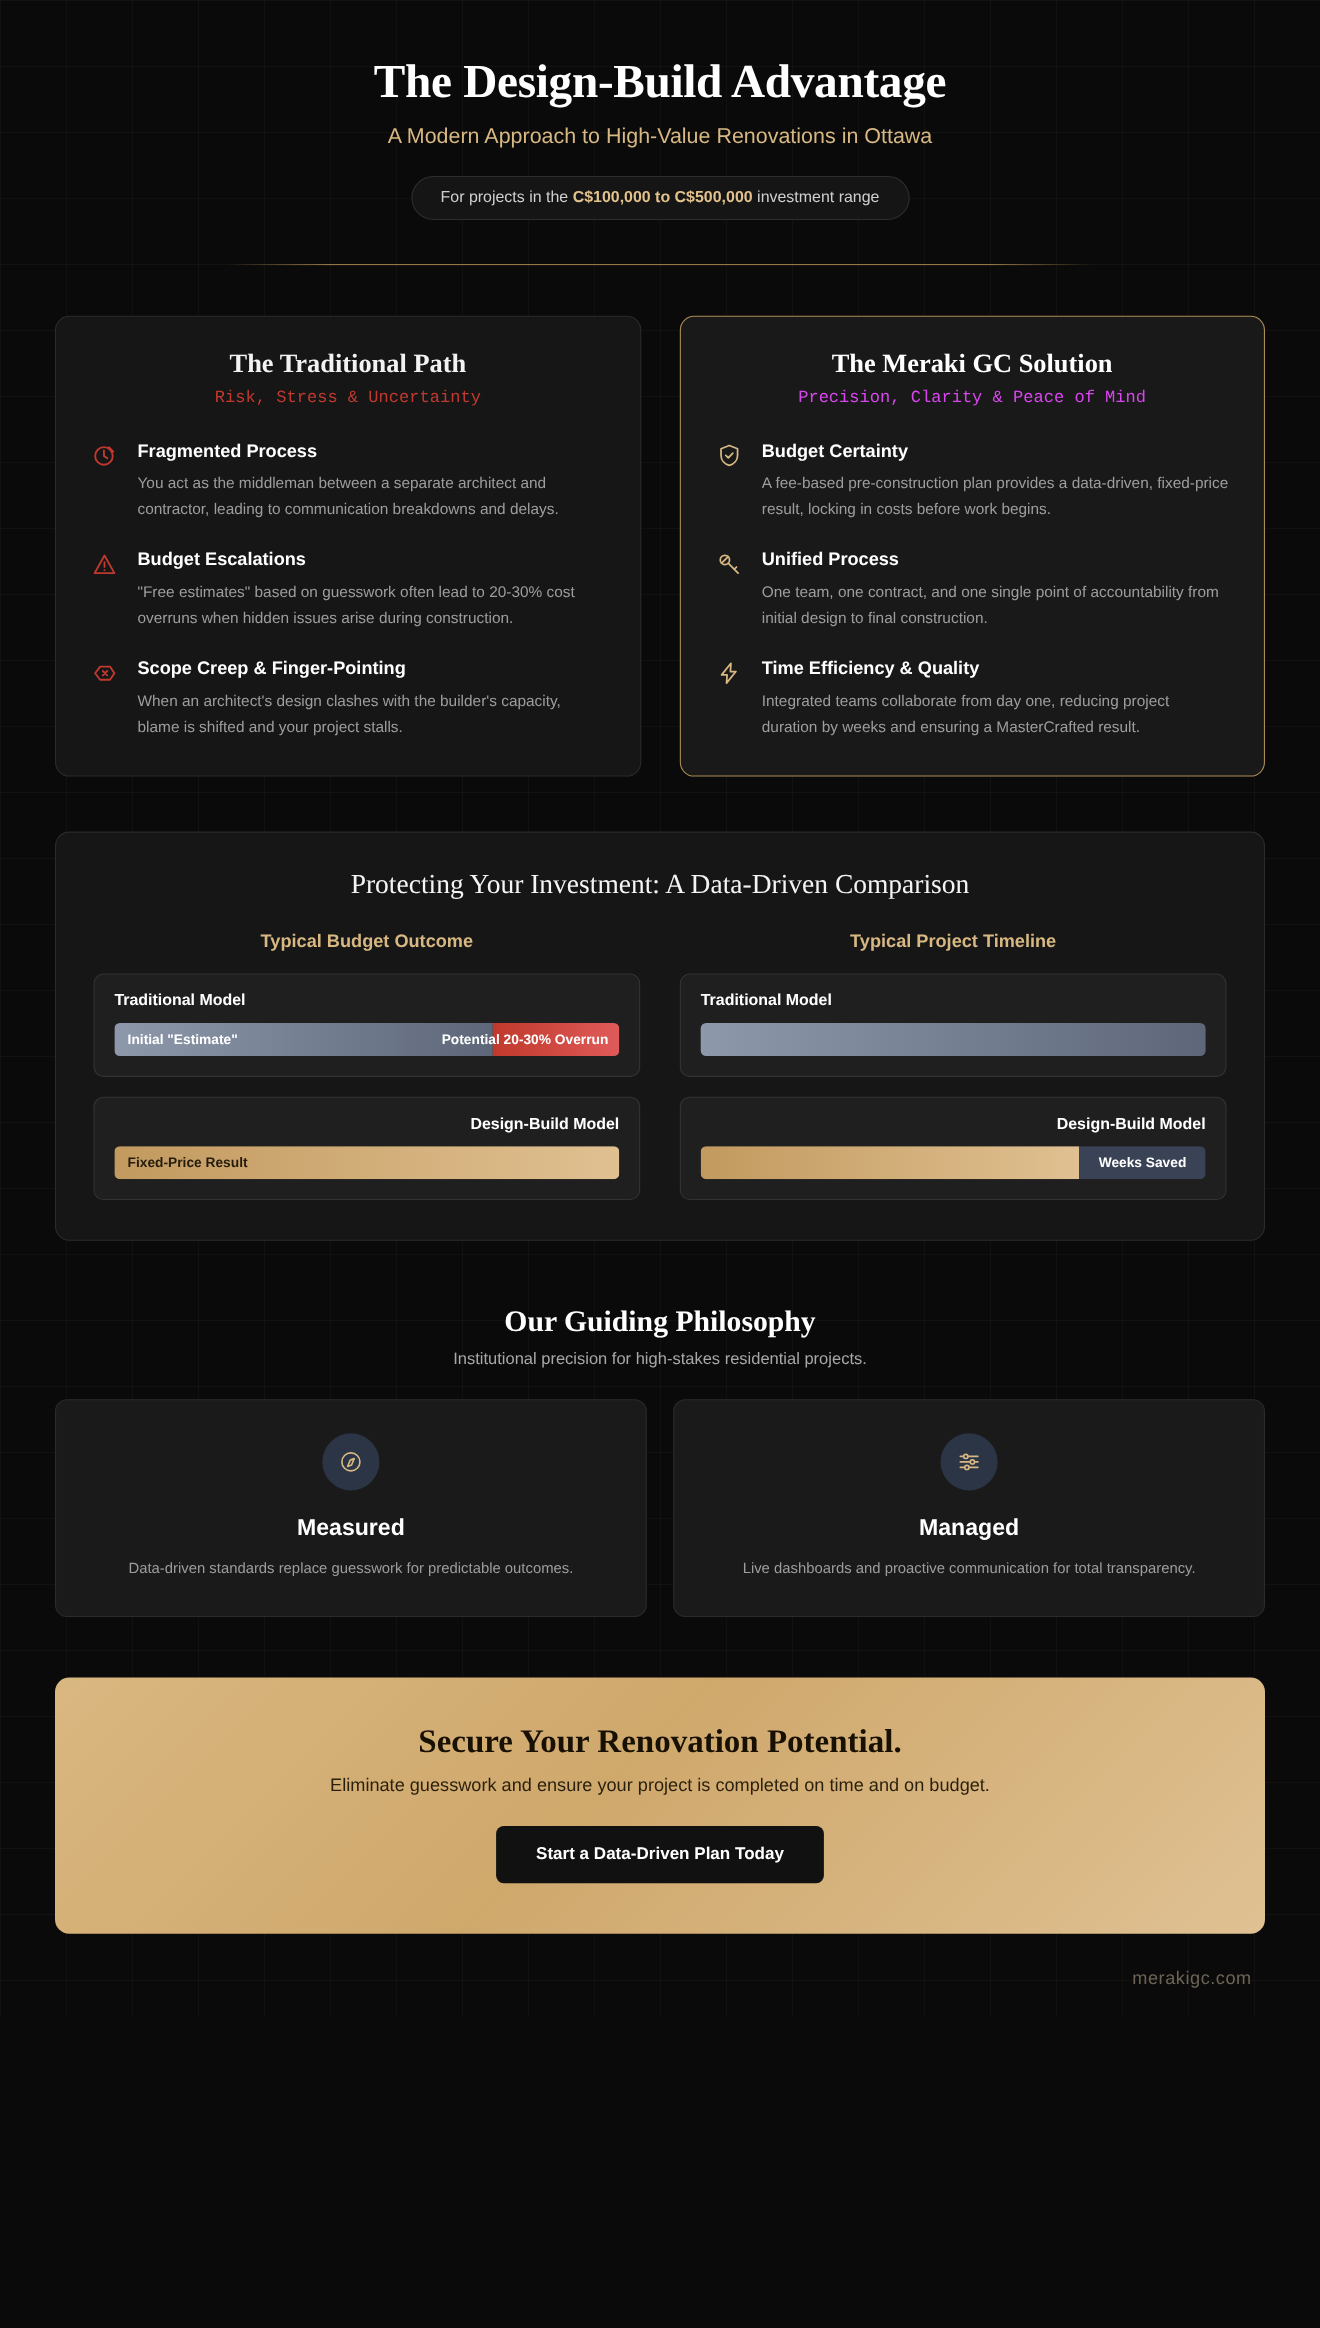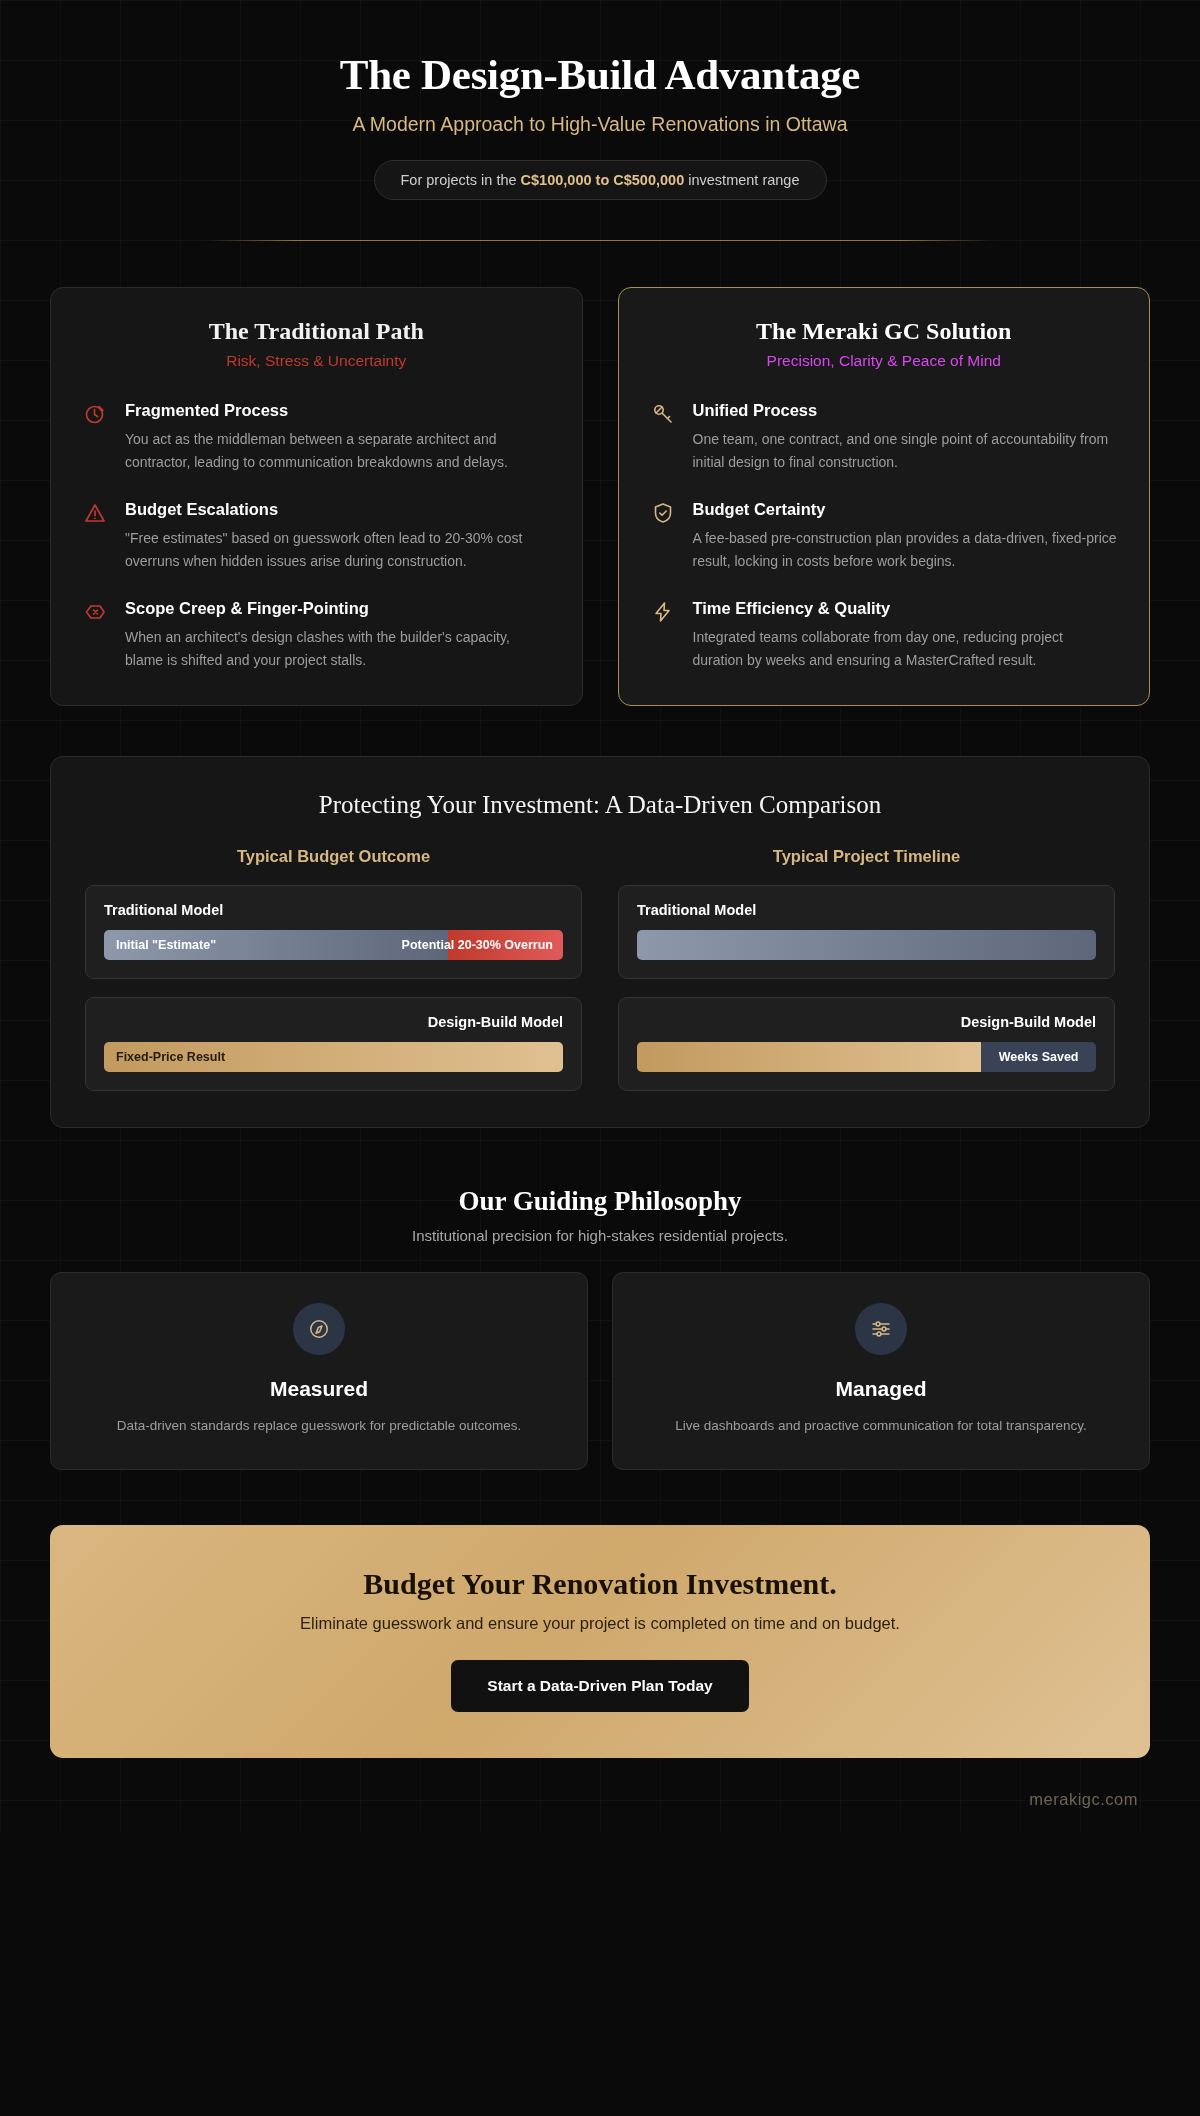--- a/index.html
+++ b/index.html
@@ -81,20 +81,21 @@
     font-size: 24px;
     font-weight: bold;
     color: #f2f2f2;
     text-align: center;
   }
   .card.gold .card-title { color: #ffffff; }
   .card-sub {
     margin-top: 7px;
     text-align: center;
     font-size: 15.5px;
+    font-family: Liberation Mono, monospace;
   }
   .sub-red { color: #c0392f; }
   .sub-gold { color: #d946ef; }
   .items { margin-top: 30px; }
   .item { display: flex; gap: 16px; margin-bottom: 26px; }
   .item:last-child { margin-bottom: 0; margin-top: 19px; }
   .ic { flex: 0 0 26px; padding-top: 2px; }
   .ic svg { display: block; }
   .item-title {
     font-size: 16.5px;
@@ -350,43 +351,43 @@
       </div>
     </div>
 
     <div class="card gold">
       <div class="card-title">The Meraki GC Solution</div>
       <div class="card-sub sub-gold">Precision, Clarity &amp; Peace of Mind</div>
       <div class="items">
 
         <div class="item">
           <div class="ic">
+            <svg width="24" height="24" viewBox="0 0 24 24" fill="none" stroke="#d8b882" stroke-width="1.6" stroke-linecap="round" stroke-linejoin="round">
+              <path d="M12 3l7.5 3v6c0 4.3-3.1 7.8-7.5 9-4.4-1.2-7.5-4.7-7.5-9V6z"></path>
+                <path d="M8.8 12l2.3 2.3 4.1-4.3"></path>
+            </svg>
+          </div>
+          <div>
+            <div class="item-title">Budget Certainty</div>
+            <div class="item-desc">A fee-based pre-construction plan provides a data-driven, fixed-price result, locking in costs before work begins.</div>
+          </div>
+        </div>
+
+        <div class="item">
+          <div class="ic">
             <svg width="24" height="24" viewBox="0 0 24 24" fill="none" stroke="#d8b882" stroke-width="1.6" stroke-linecap="round">
               <circle cx="8" cy="8" r="4.2"></circle>
                 <path d="M11 11l9 9"></path>
                 <path d="M16.5 16.5l2-2"></path>
                 <path d="M5 11l6-6"></path>
             </svg>
           </div>
           <div>
             <div class="item-title">Unified Process</div>
             <div class="item-desc">One team, one contract, and one single point of accountability from initial design to final construction.</div>
-          </div>
-        </div>
-
-        <div class="item">
-          <div class="ic">
-            <svg width="24" height="24" viewBox="0 0 24 24" fill="none" stroke="#d8b882" stroke-width="1.6" stroke-linecap="round" stroke-linejoin="round">
-              <path d="M12 3l7.5 3v6c0 4.3-3.1 7.8-7.5 9-4.4-1.2-7.5-4.7-7.5-9V6z"></path>
-                <path d="M8.8 12l2.3 2.3 4.1-4.3"></path>
-            </svg>
-          </div>
-          <div>
-            <div class="item-title">Budget Certainty</div>
-            <div class="item-desc">A fee-based pre-construction plan provides a data-driven, fixed-price result, locking in costs before work begins.</div>
           </div>
         </div>
 
         <div class="item">
           <div class="ic">
             <svg width="24" height="24" viewBox="0 0 24 24" fill="none" stroke="#d8b882" stroke-width="1.6" stroke-linejoin="round" stroke-linecap="round">
               <path d="M13.5 3L5 13.5h5L9.5 21 18 10.5h-5z"></path>
             </svg>
           </div>
           <div>
@@ -477,21 +478,21 @@
         </div>
         <div class="pc-title">Managed</div>
         <div class="pc-desc">Live dashboards and proactive communication for total transparency.</div>
       </div>
 
 
     </div>
   </div>
 
   <div class="cta">
-    <div class="cta-title">Budget Your Renovation Investment.</div>
+    <div class="cta-title">Secure Your Renovation Potential.</div>
     <div class="cta-sub">Eliminate guesswork and ensure your project is completed on time and on budget.</div>
     <button class="cta-btn">Start a Data-Driven Plan Today</button>
   </div>
 
   <div class="footer">
     <span class="brand">merakigc.com</span>
   </div>
 
 </div>
 

